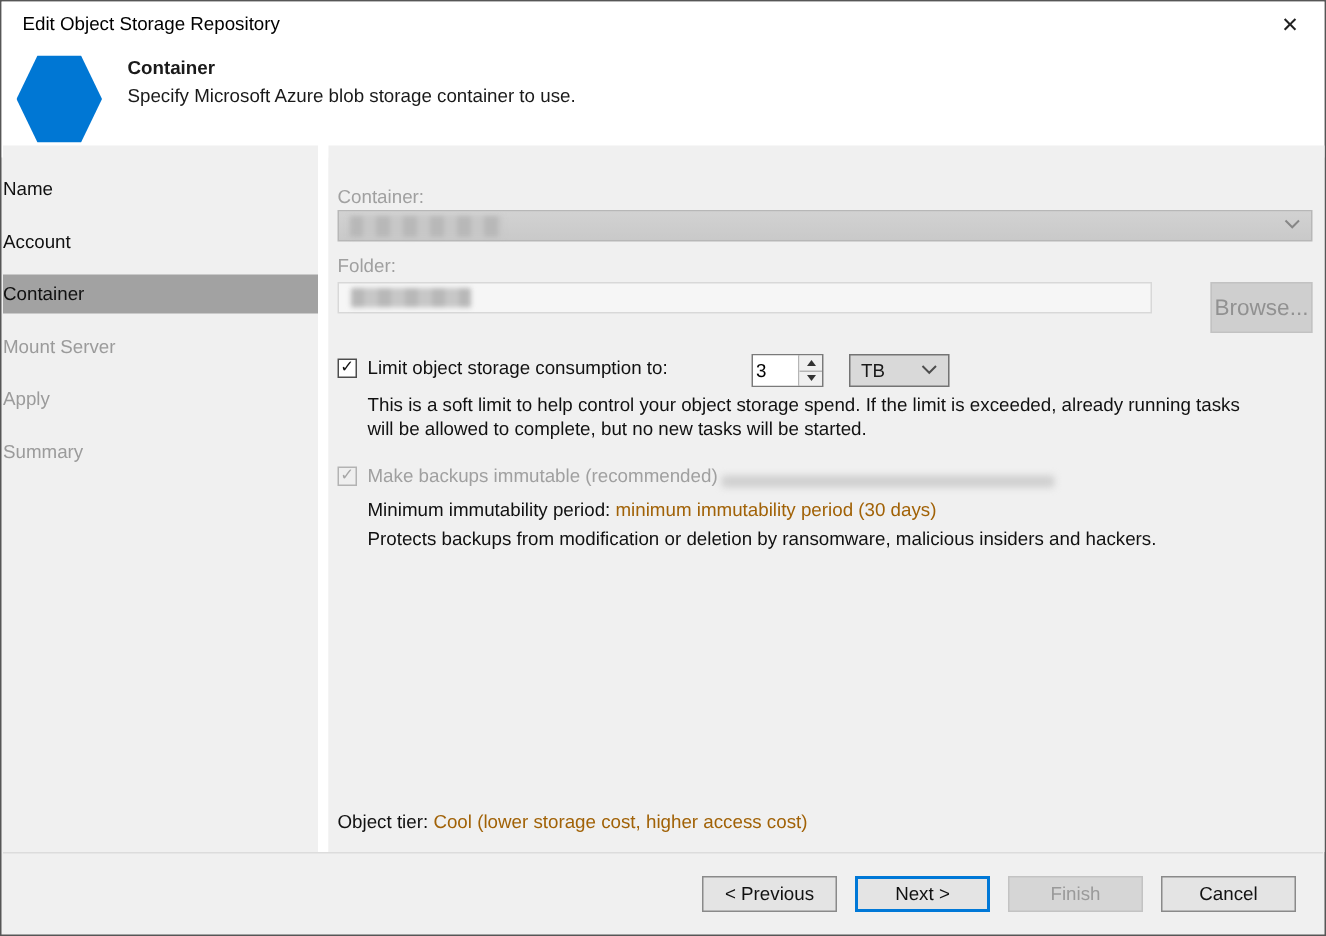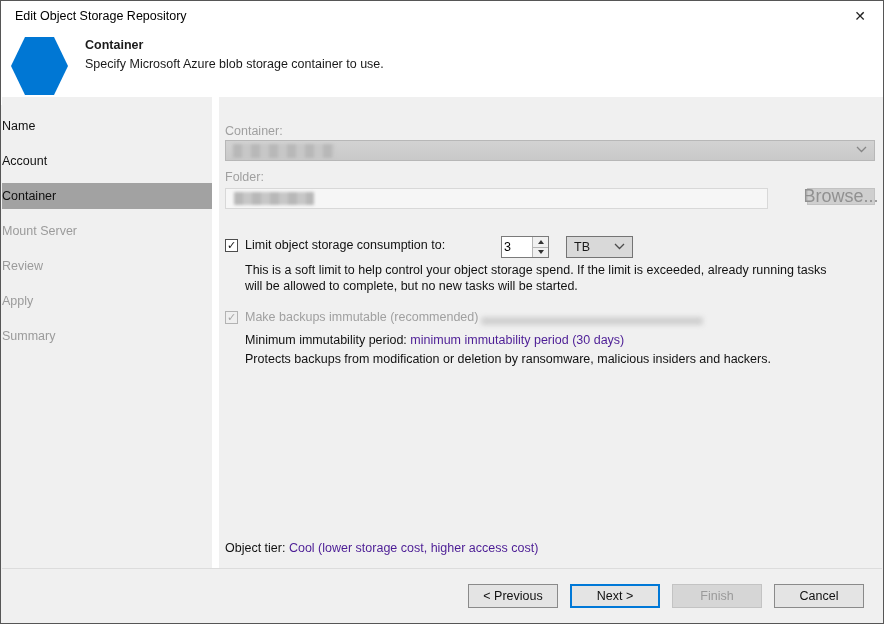--- a/index.html
+++ b/index.html
@@ -35,23 +35,23 @@
   .redact{filter:blur(1.6px);border-radius:1px;
     background:repeating-linear-gradient(90deg,#b8b8b8 0 9px,#c7c7c7 9px 18px),
                repeating-linear-gradient(0deg,rgba(170,170,170,.5) 0 5px,rgba(210,210,210,.5) 5px 10px);}
   .redact.container-val{position:absolute;left:7px;top:3px;width:102px;height:14px;}
   .folder-input{
     position:absolute;left:6px;top:91px;width:543px;height:21px;
     background:#f6f6f6;border:1px solid #d8d8d8;
   }
   .redact.folder-val{position:absolute;left:8px;top:3px;width:80px;height:13px;}
   .browse-btn{
-    position:absolute;left:588px;top:91px;width:68px;height:17px;
+    position:absolute;left:588px;top:91px;width:68px;height:34px;
     background:#cfcfcf;border:1px solid #c2c2c2;color:#919191;
-    display:flex;align-items:center;justify-content:center;font-size:18px;
+    display:flex;align-items:center;justify-content:center;font-size:15px;
   }
   .checkbox{position:absolute;width:13px;height:13px;background:#fff;border:1px solid #4d4d4d;
     display:flex;align-items:center;justify-content:center;font-size:11px;line-height:11px;color:#111;}
   .checkbox.disabled{background:#efefef;border-color:#b3b3b3;color:#a6a6a6;}
   .cb-limit{left:6px;top:142px;}
   .cb-immutable{left:6px;top:214px;}
   .lbl-limit{position:absolute;left:26px;top:141px;color:#111;}
   .spinner{position:absolute;left:282px;top:139px;width:48px;height:22px;border:1px solid #7a7a7a;background:#fff;display:flex;}
   .spinner input{flex:1;min-width:0;border:none;outline:none;background:#fff;font:inherit;padding:0 2px;}
   .spin-btns{width:16px;display:flex;flex-direction:column;border-left:1px solid #b5b5b5;}
@@ -61,21 +61,21 @@
   .tri-down{width:0;height:0;border-left:3px solid transparent;border-right:3px solid transparent;border-top:4px solid #333;}
   .unit-combo{position:absolute;left:347px;top:139px;width:67px;height:22px;background:#d9d9d9;border:1px solid #747474;
     display:flex;align-items:center;padding-left:7px;cursor:pointer;}
   .unit-combo .combo-chevron{top:6px;}
   .desc{position:absolute;left:26px;top:165px;width:600px;line-height:16px;color:#111;}
   .lbl-immutable{position:absolute;left:26px;top:213px;color:#a0a0a0;}
   .smudge{position:absolute;left:262px;top:220px;width:222px;height:8px;background:rgba(187,187,187,.6);filter:blur(2.4px);border-radius:2px;}
   .line-period{position:absolute;left:26px;top:236px;color:#111;}
   .line-protect{position:absolute;left:26px;top:255px;color:#111;}
   .line-tier{position:absolute;left:6px;top:444px;color:#111;}
-  a.link{color:#4c1d95;text-decoration:none;cursor:pointer;}
+  a.link{color:#a16207;text-decoration:none;cursor:pointer;}
   
   .footer{position:absolute;left:1px;right:1px;bottom:1px;top:567px;background:#f0f0f0;border-top:1px solid #dcdcdc;
     display:flex;justify-content:flex-end;align-items:flex-start;gap:12px;padding:15px 18px 0 4px;}
   .btn{width:90px;height:24px;background:#e4e4e4;border:1px solid #8a8a8a;color:#111;
     display:flex;align-items:center;justify-content:center;font-size:12.5px;cursor:pointer;}
   .btn.focused{border:2px solid #0078d7;}
   .btn.disabled{background:#d6d6d6;border-color:#c3c3c3;color:#9a9a9a;cursor:default;}
   svg{display:block;}
 </style>
 </head>
@@ -104,23 +104,20 @@
     <div class="side-item done">
         <span>Account</span>
       </div>
     <div class="side-item active">
         <span>Container</span>
       </div>
     <div class="side-item upcoming">
         <span>Mount Server</span>
       </div>
     <div class="side-item upcoming">
-        <span>Review</span>
-      </div>
-    <div class="side-item upcoming">
         <span>Apply</span>
       </div>
     <div class="side-item upcoming">
         <span>Summary</span>
       </div>
   </div>
   <div class="side-gap"></div>
 
   <div class="content">
 

